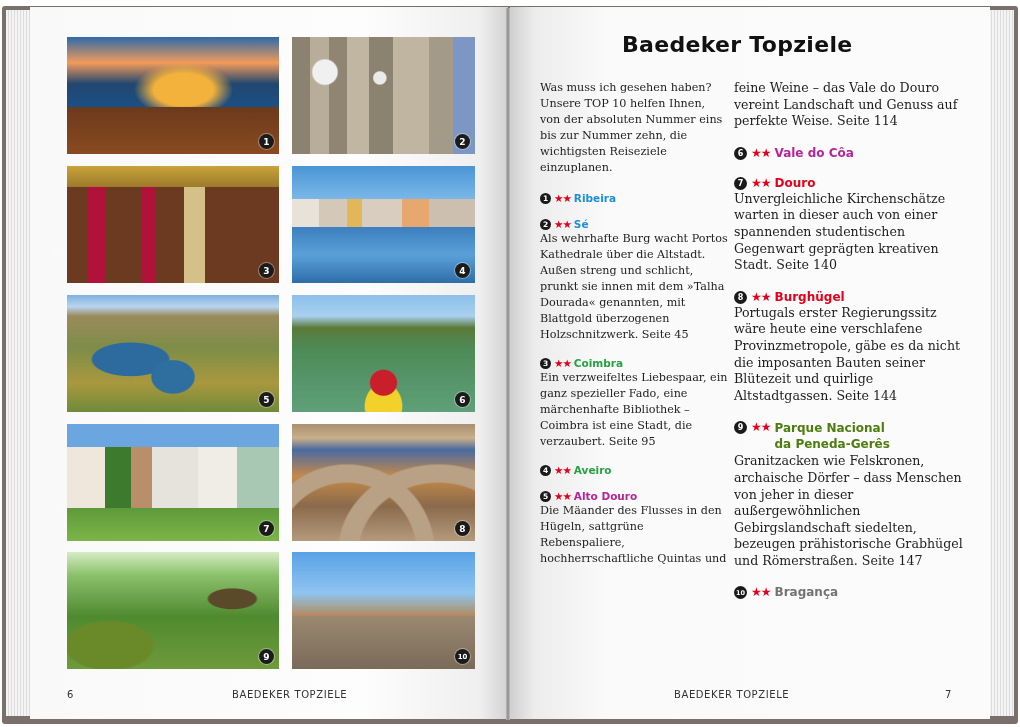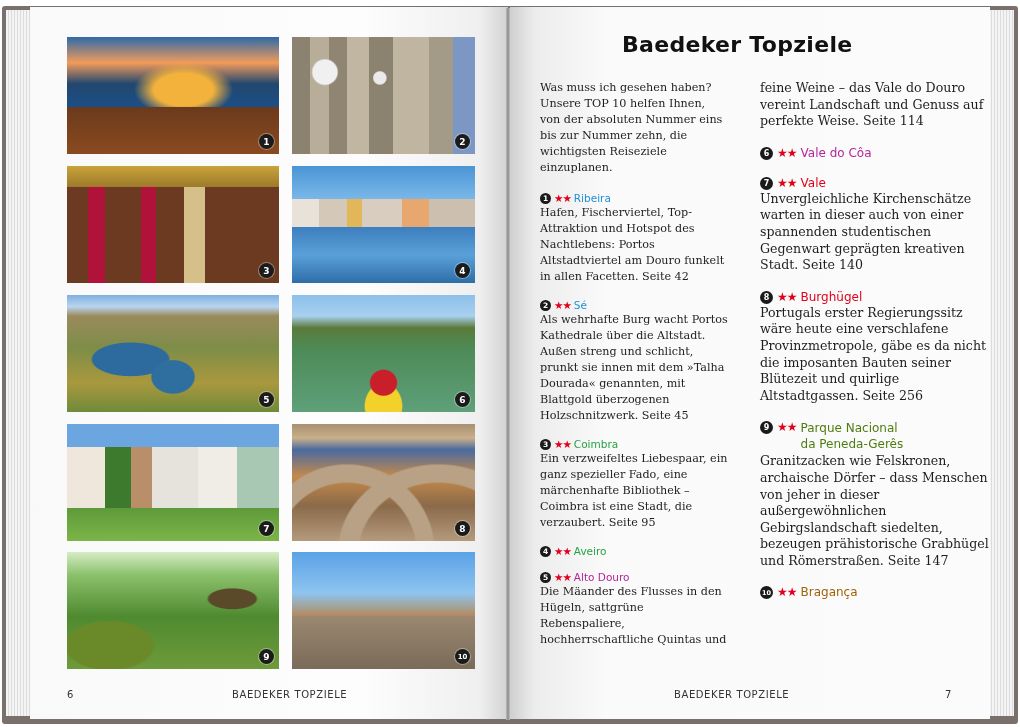--- a/index.html
+++ b/index.html
@@ -108,36 +108,36 @@
       linear-gradient(180deg,#5aa2e6 0%,#8ec4f0 35%,#a89a80 50%,#d36a3a 60%,#8a7a64 100%);
   }
 
   
   .title {
     position:absolute; left:622px; top:32px;
     font:bold 22px "DejaVu Sans", sans-serif; color:#111; letter-spacing:0.3px;
   }
   .col { position:absolute; color:#1e1e1e; }
   .col-left { left:540px; top:80px; width:188px; font-size:11.2px; line-height:16px; }
-  .col-right { left:760px; top:80px; width:230px; font-size:12.6px; line-height:16.6px; }
+  .col-right { left:734px; top:80px; width:230px; font-size:12.6px; line-height:16.6px; }
   .intro { margin:0 0 16px 0; }
   .entry { margin:0 0 14px 0; }
   .col-right .entry { margin:0 0 16px 0; }
   .head {
     display:flex; align-items:flex-start; gap:3px;
     font:bold 10.5px "DejaVu Sans", sans-serif; margin-bottom:1px;
   }
   .col-right .head { font-size:12px; gap:4px; }
   .badge {
     width:11px; height:11px; border-radius:50%; background:#1a1a1a; color:#fff;
     font:bold 7.5px "DejaVu Sans", sans-serif; display:inline-flex; align-items:center; justify-content:center; flex:none; margin-top:1px;
   }
   .col-right .badge { width:13px; height:13px; font-size:8px; }
   .stars { color:#e3001b; letter-spacing:-1px; flex:none; }
-  .place { font-weight:normal; }
+  .place { font-weight:bold; }
   .place-multi { display:block; line-height:16px; }
   .body { margin:0; }
 
   .footer {
     position:absolute; top:689px; font:10px "DejaVu Sans", sans-serif; color:#333; letter-spacing:0.6px;
   }
 </style>
 </head>
 <body>
 
@@ -184,21 +184,20 @@
 
 <div class="col col-left">
   <p class="intro">Was muss ich gesehen haben? Unsere TOP 10 helfen Ihnen, von der absoluten Nummer eins bis zur Nummer zehn, die wichtigsten Reiseziele einzuplanen.</p>
 
   <div class="entry">
     <div class="head">
       <span class="badge">1</span>
       <span class="stars">★★</span>
       <span class="place" style="color:#1e8fd6">Ribeira</span>
     </div>
-    <p class="body">Hafen, Fischerviertel, Top-Attraktion und Hotspot des Nachtlebens: Portos Altstadtviertel am Douro funkelt in allen Facetten. Seite 42</p>
   </div>
 
   <div class="entry">
     <div class="head">
       <span class="badge">2</span>
       <span class="stars">★★</span>
       <span class="place" style="color:#1e8fd6">Sé</span>
     </div>
     <p class="body">Als wehrhafte Burg wacht Portos Kathedrale über die Altstadt. Außen streng und schlicht, prunkt sie innen mit dem »Talha Dourada« genannten, mit Blattgold überzogenen Holzschnitzwerk. Seite 45</p>
   </div>
@@ -238,51 +237,51 @@
       <span class="badge">6</span>
       <span class="stars">★★</span>
       <span class="place" style="color:#b5249a">Vale do Côa</span>
     </div>
   </div>
 
   <div class="entry">
     <div class="head">
       <span class="badge">7</span>
       <span class="stars">★★</span>
-      <span class="place" style="color:#e3001b">Vale</span>
+      <span class="place" style="color:#e3001b">Douro</span>
     </div>
     <p class="body">Unvergleichliche Kirchenschätze warten in dieser auch von einer spannenden studentischen Gegenwart geprägten kreativen Stadt. Seite 140</p>
   </div>
 
   <div class="entry">
     <div class="head">
       <span class="badge">8</span>
       <span class="stars">★★</span>
       <span class="place" style="color:#e3001b">Burghügel</span>
     </div>
-    <p class="body">Portugals erster Regierungssitz wäre heute eine verschlafene Provinzmetropole, gäbe es da nicht die imposanten Bauten seiner Blütezeit und quirlige Altstadtgassen. Seite 256</p>
+    <p class="body">Portugals erster Regierungssitz wäre heute eine verschlafene Provinzmetropole, gäbe es da nicht die imposanten Bauten seiner Blütezeit und quirlige Altstadtgassen. Seite 144</p>
   </div>
 
   <div class="entry">
     <div class="head">
       <span class="badge">9</span>
       <span class="stars">★★</span>
       <span class="place" style="color:#4d7c0f">
         <span class="place-multi">Parque Nacional</span>
         <span class="place-multi">da Peneda-Gerês</span>
       </span>
     </div>
     <p class="body">Granitzacken wie Felskronen, archaische Dörfer – dass Menschen von jeher in dieser außergewöhnlichen Gebirgslandschaft siedelten, bezeugen prähistorische Grabhügel und Römerstraßen. Seite 147</p>
   </div>
 
   <div class="entry">
     <div class="head">
       <span class="badge" style="font-size:6.5px">10</span>
       <span class="stars">★★</span>
-      <span class="place" style="color:#a16207">Bragança</span>
+      <span class="place" style="color:#737373">Bragança</span>
     </div>
   </div>
 </div>
 
 <div class="footer" style="left:67px">6</div>
 <div class="footer" style="left:232px">BAEDEKER TOPZIELE</div>
 <div class="footer" style="left:674px">BAEDEKER TOPZIELE</div>
 <div class="footer" style="left:945px">7</div>
 
 </body></html>

